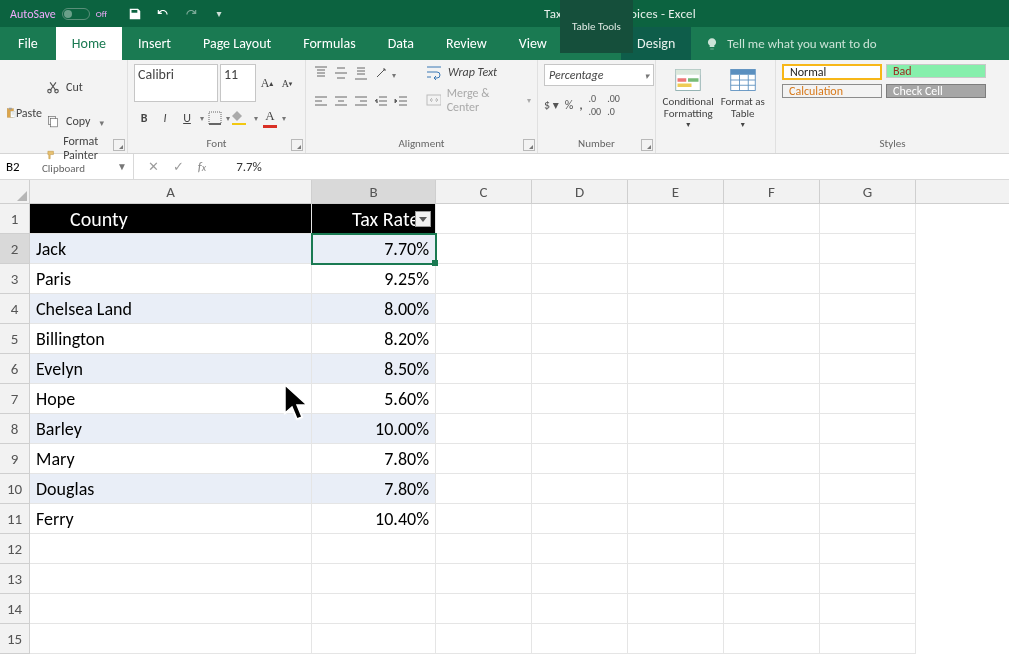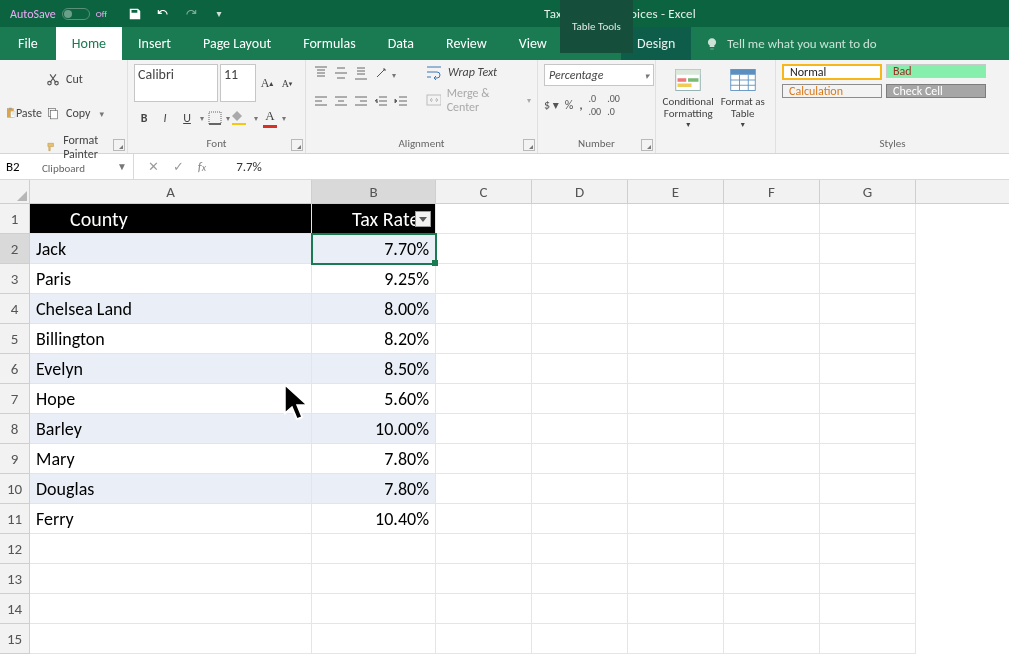--- a/index.html
+++ b/index.html
@@ -30,21 +30,21 @@
   .group{ border-right:1px solid #e0e0e0; padding:4px 6px 2px 6px; display:flex; flex-direction:column; justify-content:space-between; position:relative;}
   .grouplabel{ text-align:center; font-size:11px; color:#666; padding-bottom:1px;}
   .dlaunch{ position:absolute; right:2px; bottom:2px; width:12px; height:12px; border:1px solid #b9b9b9;}
   .dlaunch::after{content:"";position:absolute;right:1px;bottom:1px;border-right:4px solid #7a7a7a;border-top:4px solid transparent;}
   
   .clip{ width:128px;}
   .clip .top{ display:flex; gap:4px;}
   .pastebtn{ display:flex; flex-direction:row; align-items:center; width:36px; cursor:pointer;}
   .pastebtn svg{width:26px;height:30px;}
   .clip .side{ display:flex; flex-direction:column; gap:4px; font-size:12px; color:#444;}
-  .clip .side .row{display:flex;align-items:center;gap:6px;cursor:pointer;}
+  .clip .side .row{display:flex;align-items:flex-end;gap:6px;cursor:pointer;}
   .clip .side svg{width:14px;height:14px;}
 
   .fontg{ width:178px;}
   .fontg .row1{display:flex;gap:2px;align-items:center;}
   .fontg select,.fontg .combo{ height:38px; border:1px solid #c6c6c6; background:#fff; font-size:14px; padding:1px 3px;}
   .fontg .combo.name{ width:84px;}
   .fontg .combo.size{ width:36px;}
   .fontg .sbtn{ width:18px; height:20px; display:flex;align-items:center;justify-content:center;border:1px solid transparent;cursor:pointer;font-family:'Times New Roman',serif;}
   .fontg .row2{display:flex;gap:2px;align-items:center;margin-top:6px;}
   .fontg .row2 .b{ font-weight:bold; width:20px; text-align:center;cursor:pointer;}

